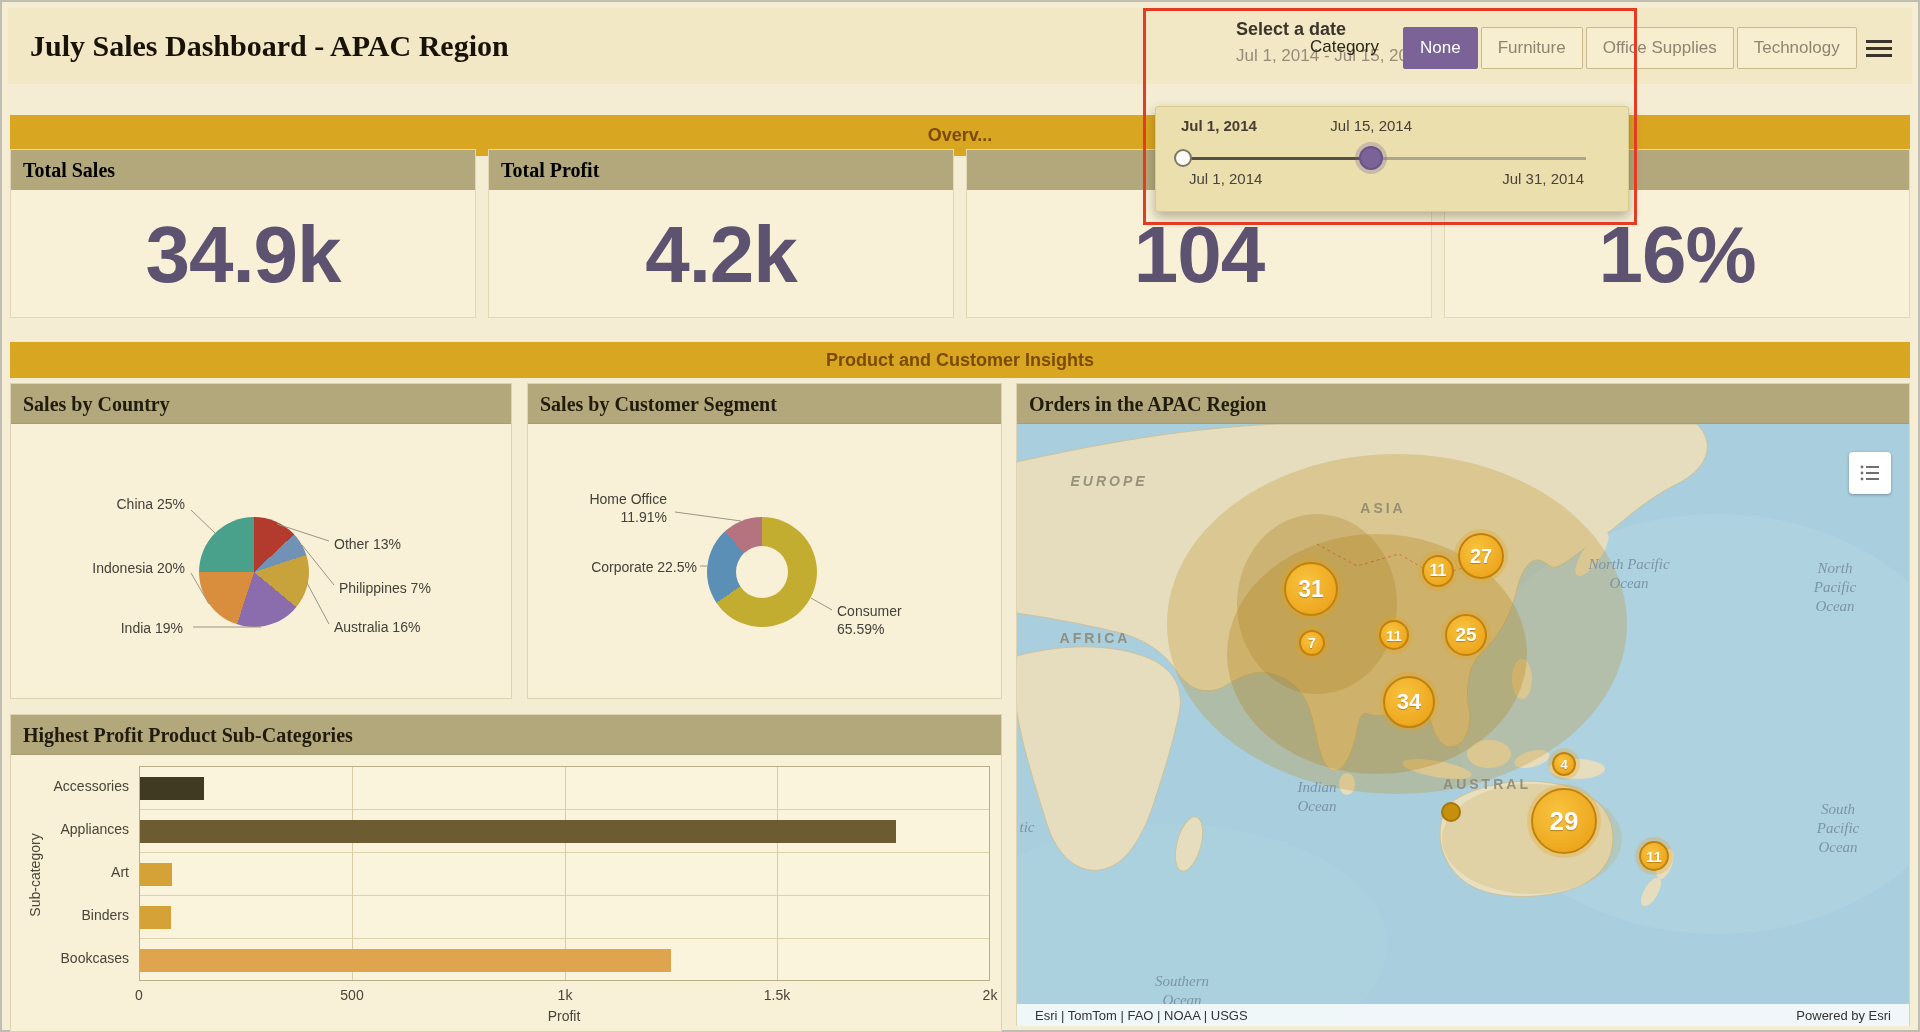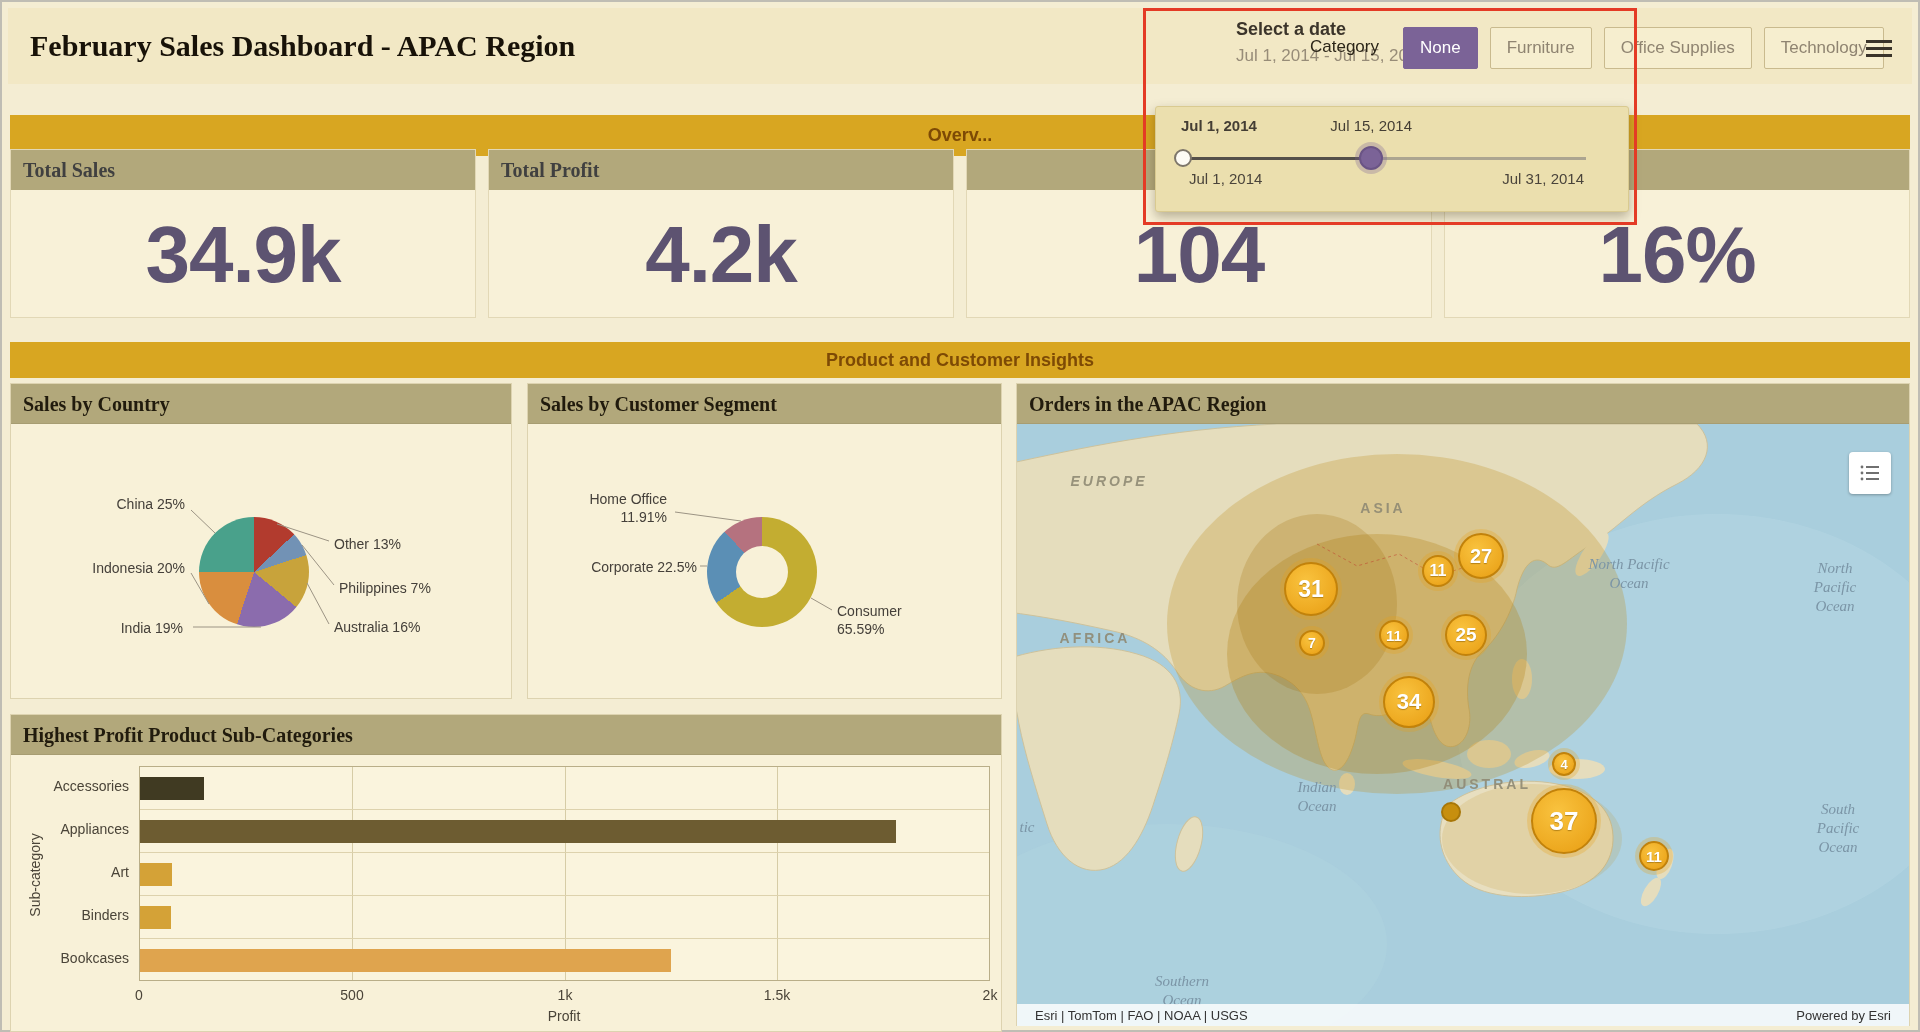--- a/index.html
+++ b/index.html
@@ -8,38 +8,38 @@
   .page { position:absolute; inset:0; box-shadow: inset 0 0 0 2px #bfbdb4; }
 
   
   .topbar { position:absolute; left:8px; top:8px; right:8px; height:76px; background:#f2e8c5; }
   .title { position:absolute; left:22px; top:50%; transform:translateY(-50%);
            font-family:"Liberation Serif", serif; font-size:30px; font-weight:600; color:#181208; }
   .date-control { position:absolute; left:1228px; top:11px; cursor:pointer; }
   .dc-label { font-size:18px; font-weight:700; color:#3b342a; }
   .dc-value { margin-top:6px; font-size:17px; color:#978c78; }
   .cat-label { position:absolute; left:1302px; top:29px; font-size:17px; color:#2b2518; }
-  .cat-group { position:absolute; left:1395px; top:19px; height:42px; display:flex; gap:12px; }
+  .cat-group { position:absolute; left:1395px; top:19px; height:42px; display:flex; gap:3px; }
   .cat-btn { height:42px; padding:0 16px; font-family:"Liberation Sans",sans-serif; font-size:17px;
              background:#f6eecf; color:#8f8471; border:1px solid #c9ba8e; border-radius:2px; cursor:pointer; }
   .cat-btn.selected { background:#7b6397; border-color:#7b6397; color:#ffffff; }
   .hamb { position:absolute; right:20px; top:28px; width:26px; cursor:pointer; }
   .hamb span { display:block; height:3px; background:#3a342a; margin:4px 0; }
 
   
   .band { position:absolute; left:10px; width:1900px; height:41px; background:#d8a621;
           display:flex; align-items:center; justify-content:center;
           font-size:18px; font-weight:700; color:#7d4a05;margin-top:19px; }
   .band1 { top:96px; }
   .band2 { top:323px; height:36px; }
 
   
   .kpi { position:absolute; top:149px; width:466px; height:169px; background:#f8f1d8; border:1px solid #e2d8b6; }
   .kpi-header { height:40px; line-height:40px; padding:0 12px; background:#b2a87b;
-                font-family:"Liberation Serif", serif; font-size:20px; font-weight:700; color:#404040; }
+                font-family:"Liberation Serif", serif; font-size:20px; font-weight:700; color:#000000; }
   .kpi-value { position:absolute; left:0; right:0; top:40px; bottom:0; display:flex;
                align-items:flex-end; justify-content:center; padding-bottom:16px;
                font-size:80px; font-weight:700; letter-spacing:-1px; color:#5d5371; }
 
   
   .panel { position:absolute; background:#f8f1d8; border:1px solid #ddd3b0; }
   .panel-header { height:40px; line-height:40px; padding:0 12px; background:#b2a87b; border-bottom:1px solid #a79d72;
                   font-family:"Liberation Serif", serif; font-size:20px; font-weight:700; color:#211b0d; }
   .p-country { left:10px; top:383px; width:502px; height:316px; }
   .p-segment { left:527px; top:383px; width:475px; height:316px; }
@@ -101,21 +101,21 @@
   .sl-max { position:absolute; right:44px; top:63px; font-size:15px; color:#4a443b; }
   .annotation { position:absolute; left:1143px; top:8px; width:494px; height:217px;
                 border:3px solid #e43b25; z-index:70; pointer-events:none; }
 </style>
 </head>
 <body>
 
 <div class="page">
 
   <header class="topbar">
-    <h1 class="title">February Sales Dashboard - APAC Region</h1>
+    <h1 class="title">July Sales Dashboard - APAC Region</h1>
     <div class="date-control">
       <div class="dc-label">Select a date</div>
       <div class="dc-value">Jul 1, 2014 - Jul 15, 2014</div>
     </div>
     <div class="cat-label">Category</div>
     <div class="cat-group">
       <button class="cat-btn selected">None</button>
       <button class="cat-btn">Furniture</button>
       <button class="cat-btn">Office Supplies</button>
       <button class="cat-btn">Technology</button>
@@ -246,21 +246,21 @@
         </div>
       <div id="bubble-layer">
           <div class="bubble" style="left: 267px; top: 138px; width: 54px; height: 54px; font-size: 23px;">31</div>
           <div class="bubble" style="left: 441px; top: 109px; width: 46px; height: 46px; font-size: 20px;">27</div>
           <div class="bubble" style="left: 405px; top: 131px; width: 32px; height: 32px; font-size: 16px;">11</div>
           <div class="bubble" style="left: 282px; top: 206px; width: 26px; height: 26px; font-size: 14px;">7</div>
           <div class="bubble" style="left: 362px; top: 196px; width: 30px; height: 30px; font-size: 15px;">11</div>
           <div class="bubble" style="left: 428px; top: 190px; width: 42px; height: 42px; font-size: 19px;">25</div>
           <div class="bubble" style="left: 366px; top: 252px; width: 52px; height: 52px; font-size: 22px;">34</div>
           <div class="bubble" style="left: 535px; top: 328px; width: 24px; height: 24px; font-size: 13px;">4</div>
-          <div class="bubble" style="left: 514px; top: 364px; width: 66px; height: 66px; font-size: 26px;">37</div>
+          <div class="bubble" style="left: 514px; top: 364px; width: 66px; height: 66px; font-size: 26px;">29</div>
           <div class="bubble" style="left: 622px; top: 417px; width: 30px; height: 30px; font-size: 15px;">11</div>
           <div class="bubble dot" style="left: 424px; top: 378px; width: 20px; height: 20px; font-size: 12px;"></div>
         </div>
       <div class="map-tool">
         <svg width="20" height="16" viewBox="0 0 20 16">
           <g stroke="#707070" stroke-width="2">
             <circle cx="2" cy="2" r="1.4" fill="#707070" stroke="none"></circle>
               <line x1="6" y1="2" x2="19" y2="2"></line>
             <circle cx="2" cy="8" r="1.4" fill="#707070" stroke="none"></circle>
               <line x1="6" y1="8" x2="19" y2="8"></line>

